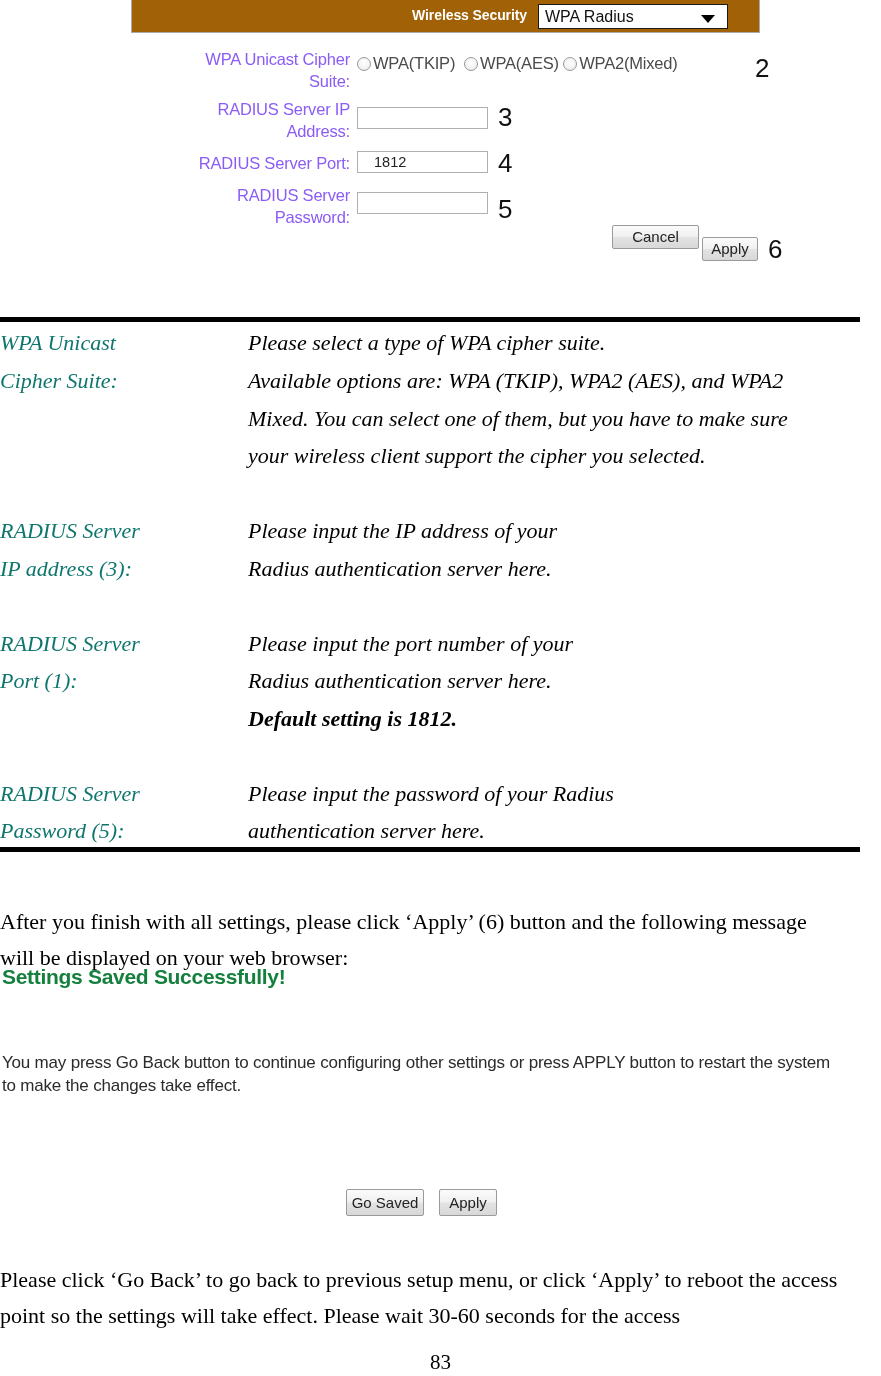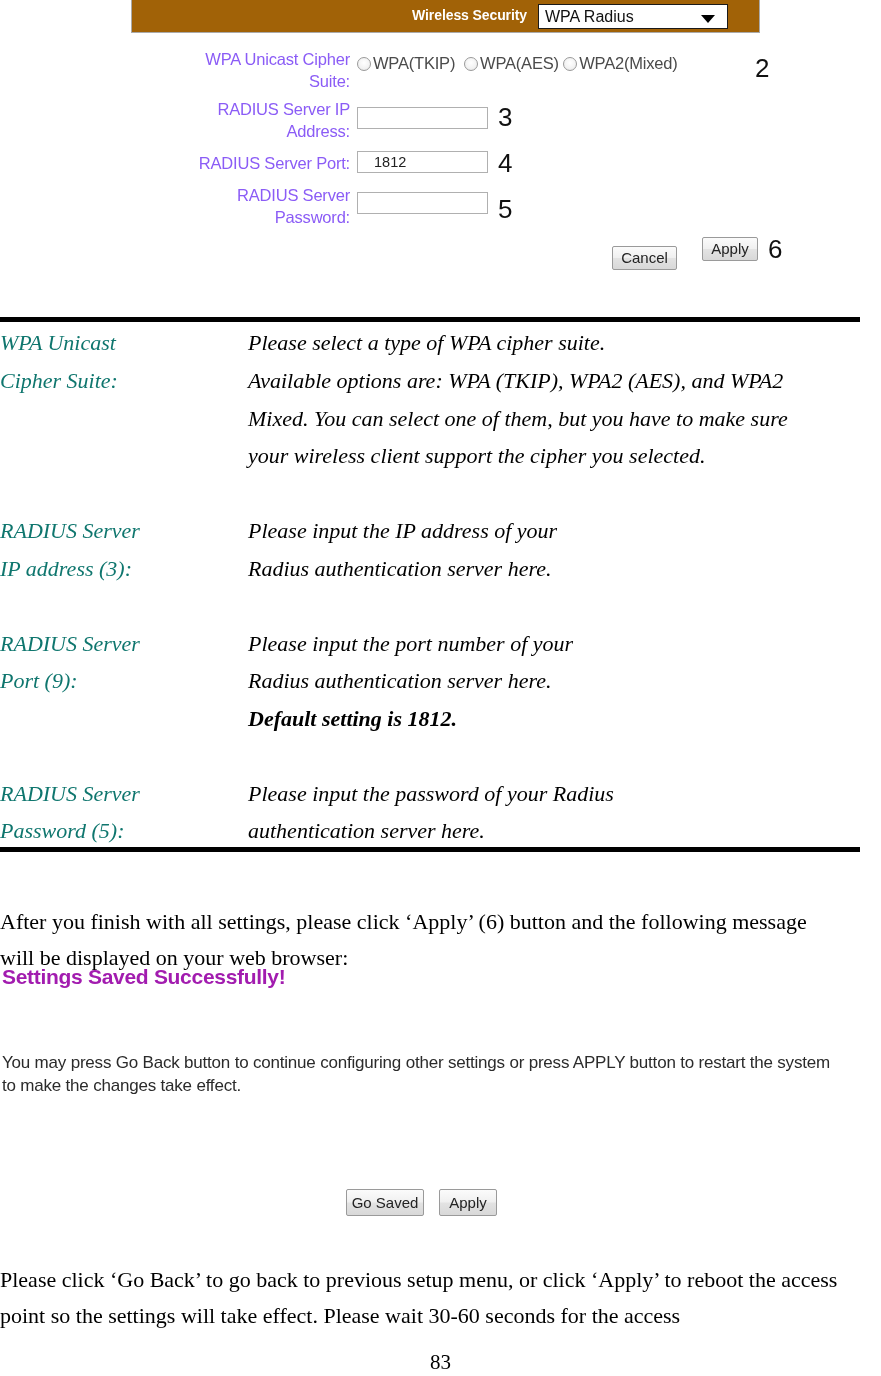--- a/index.html
+++ b/index.html
@@ -198,21 +198,21 @@
     width: 881px;
     height: 270px;
   }
   #saved-title {
     position: absolute;
     left: 2px;
     top: 7px;
     font-family: "Liberation Sans", sans-serif;
     font-size: 21px;
     font-weight: bold;
-    color: #a21caf;
+    color: #15803d;
     letter-spacing: -0.3px;
   }
   #saved-body {
     position: absolute;
     left: 2px;
     top: 93px;
     width: 845px;
     font-family: "Liberation Sans", sans-serif;
     font-size: 17px;
     line-height: 23px;
@@ -269,41 +269,41 @@
   <input class="text-input" style="left: 357px; top: 151px; padding-left: 16px;" type="text" value="1812">
   <div class="marker" style="left:498px; top:148px;">4</div>
 
   <div class="form-label" style="left:140px; top:184px; width:210px;">
     <div>RADIUS Server</div>
     <div>Password:</div>
   </div>
   <input class="text-input" style="left: 357px; top: 192px;" type="text" value="">
   <div class="marker" style="left:498px; top:194px;">5</div>
 
-  <div class="ui-button" style="left:612px; top:246px; width:65px;">Cancel</div>
+  <div class="ui-button" style="left:612px; top:225px; width:87px;">Cancel</div>
   <div class="ui-button" style="left:702px; top:237px; width:56px;">Apply</div>
   <div class="marker" style="left:768px; top:234px;">6</div>
 </div>
 
 <div class="rule" id="rule-top"></div>
 
 <div class="desc-term" style="top:330px;">WPA Unicast</div>
 <div class="desc-term" style="top:368px;">Cipher Suite:</div>
 <div class="desc-def" style="top:330px;">Please select a type of WPA cipher suite.</div>
 <div class="desc-def" style="top:368px;">Available options are: WPA (TKIP), WPA2 (AES), and WPA2</div>
 <div class="desc-def" style="top:406px;">Mixed. You can select one of them, but you have to make sure</div>
 <div class="desc-def" style="top:443px;">your wireless client support the cipher you selected.</div>
 
 <div class="desc-term" style="top:518px;">RADIUS Server</div>
 <div class="desc-term" style="top:556px;">IP address (3):</div>
 <div class="desc-def" style="top:518px;">Please input the IP address of your</div>
 <div class="desc-def" style="top:556px;">Radius authentication server here.</div>
 
 <div class="desc-term" style="top:631px;">RADIUS Server</div>
-<div class="desc-term" style="top:668px;">Port (9):</div>
+<div class="desc-term" style="top:668px;">Port (1):</div>
 <div class="desc-def" style="top:631px;">Please input the port number of your</div>
 <div class="desc-def" style="top:668px;">Radius authentication server here.</div>
 <div class="desc-def bold" style="top:706px;">Default setting is 1812.</div>
 
 <div class="desc-term" style="top:781px;">RADIUS Server</div>
 <div class="desc-term" style="top:818px;">Password (5):</div>
 <div class="desc-def" style="top:781px;">Please input the password of your Radius</div>
 <div class="desc-def" style="top:818px;">authentication server here.</div>
 
 <div class="rule" id="rule-bot"></div>

